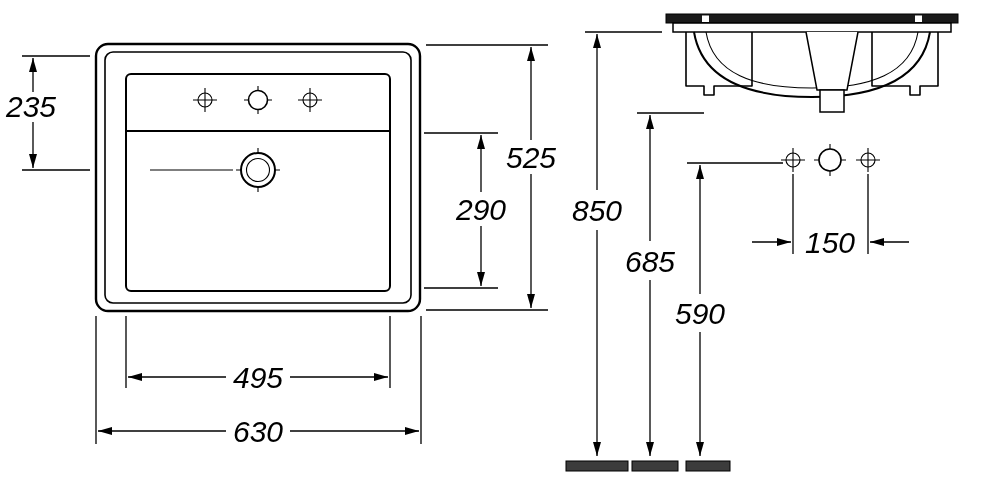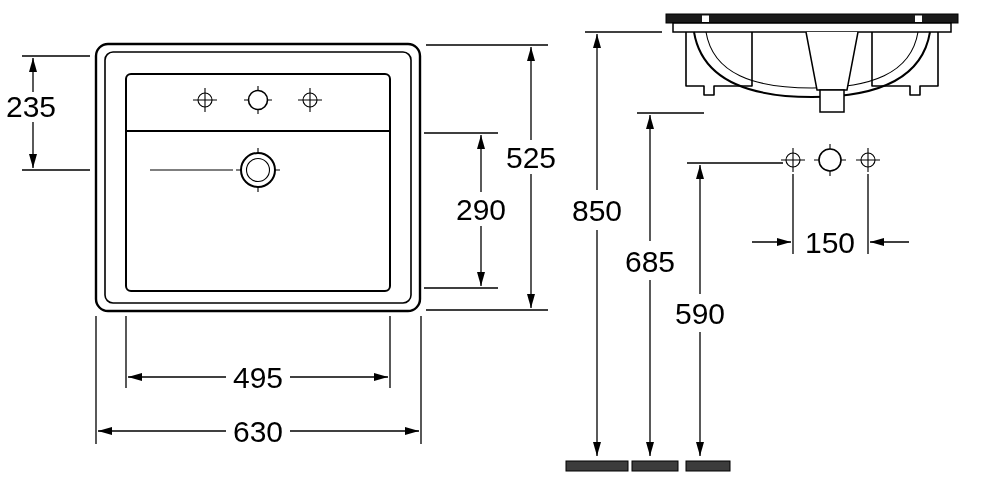--- a/index.html
+++ b/index.html
@@ -1,16 +1,16 @@
 <!DOCTYPE html>
 <html><head>
 <meta charset="utf-8">
 <style>
   html,body{margin:0;padding:0;background:#ffffff;}
-  .sheet{width:1000px;height:487px;background:#ffffff;position:relative;overflow:hidden;}
+  .sheet{width:1000px;height:487px;background:#ffffff;position:relative;overflow:hidden;font-style:italic;}
   svg{display:block;}
   
   .ln-xl{stroke:#000;stroke-width:2.4;fill:none;stroke-linejoin:round;}
   .ln-l {stroke:#000;stroke-width:2.0;fill:none;stroke-linejoin:round;}
   .ln-m {stroke:#000;stroke-width:1.6;fill:none;stroke-linejoin:round;}
   .ln-s {stroke:#000;stroke-width:1.1;fill:none;}
   .dim path,.dim line{stroke:#000;stroke-width:1.3;fill:none;}
   .dim text{font-family:"Liberation Sans",sans-serif;font-size:30px;fill:#000;
             text-anchor:middle;dominant-baseline:central;}
   .mask{fill:#fff;stroke:#000;stroke-width:1.5;}

